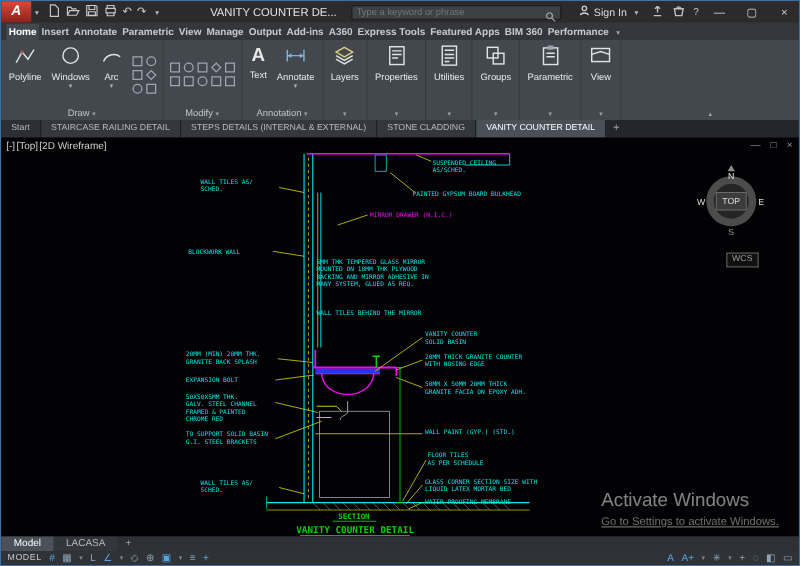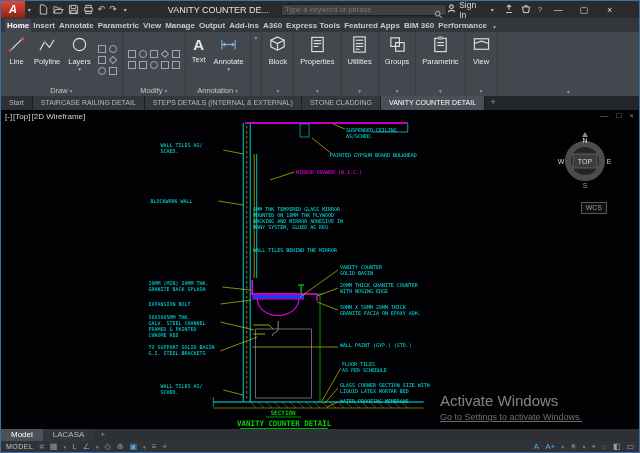--- a/index.html
+++ b/index.html
@@ -11,21 +11,21 @@
   .titlebar { height:17px; background:#2b2b2b; display:flex; align-items:center; color:#d6d6d6; flex:0 0 auto; }
   .acad-logo { width:24px; height:17px; background:linear-gradient(#e0473a,#8a221a); color:#fff; font-weight:bold; font-style:italic; font-size:11px; text-align:center; line-height:16px; }
   .logo-caret { font-size:6px; color:#bbb; padding:0 3px; }
   .qat { display:flex; align-items:center; gap:4px; padding:0 4px; }
   .qat svg { width:11px; height:11px; stroke:#c9c9c9; fill:none; stroke-width:1; }
   .qat .glyph { font-size:9px; color:#c9c9c9; line-height:11px; }
   .tb-title { font-size:9px; color:#e3e3e3; margin-left:34px; white-space:nowrap; }
   .searchbox { margin-left:12px; width:168px; height:12px; background:#3e4043; border:1px solid #1e1e1e; border-radius:2px; display:flex; align-items:flex-start; padding:0 3px; }
   .searchbox input { flex:1; background:transparent; border:none; outline:none; color:#b9b9b9; font-size:7.5px; font-family:"Liberation Sans",sans-serif; }
   .searchbox svg { width:9px; height:9px; stroke:#9a9a9a; fill:none; stroke-width:1.2; }
-  .tb-right { margin-left:auto; display:flex; align-items:center; gap:7px; padding-right:20px; }
+  .tb-right { margin-left:auto; display:flex; align-items:center; gap:7px; padding-right:2px; }
   .signin { display:flex; align-items:center; gap:3px; font-size:8.5px; color:#dcdcdc; }
   .signin svg { width:9px; height:9px; stroke:#cfcfcf; fill:none; stroke-width:1.2; }
   .tb-ico { font-size:8px; color:#c3c3c3; }
   .tb-ico svg { width:10px; height:10px; stroke:#c3c3c3; fill:none; stroke-width:1.1; }
   .winbtn { width:19px; text-align:center; font-size:9px; color:#d8d8d8; }
 
   
   .ribbon-tabs { height:14px; background:#33363a; display:flex; align-items:flex-end; padding-left:4px; flex:0 0 auto; }
   .rtab { font-size:8px; color:#c7cace; padding:2px 2px 2px; white-space:nowrap;font-weight:bold; }
   .rtab.active { background:#43484e; color:#ffffff; }
@@ -58,21 +58,21 @@
   
   .canvas { flex:1; position:relative; background:#020204; overflow:hidden; }
   .drawing { position:absolute; left:0; top:0; width:100%; height:100%; }
   .vplabel { position:absolute; top:2px; left:4px; font-size:8px; color:#d2d2d2; display:flex; gap:1px; }
   .vpctrl { position:absolute; top:1px; right:5px; font-size:8px; color:#8f8f8f; display:flex; gap:8px; }
   .t { font-size:5px; font-family:"DejaVu Sans Mono", monospace; }
   .t6 { font-size:6px; font-weight:bold; font-family:"DejaVu Sans Mono", monospace; }
   .t7 { font-size:7.5px; font-weight:bold; font-family:"DejaVu Sans Mono", monospace; }
   .compass { position:absolute; top:20px; right:24px; width:60px; height:60px; }
   .wcs { position:absolute; top:92px; right:32px; font-size:7px; color:#9b9b9b; border:1px solid #565656; background:rgba(22,22,22,.75); padding:0 4px; line-height:10px; }
-  .activate { position:absolute; left:439px; top:282px; pointer-events:none; }
+  .activate { position:absolute; left:480px; top:282px; pointer-events:none; }
   .activate .l1 { font-size:15px; color:rgba(255,255,255,.5); }
   .activate .l2 { font-size:9px; color:rgba(255,255,255,.42); margin-top:3px;text-decoration:underline; }
 
   
   .modelbar { height:12px; background:#2d3135; display:flex; align-items:stretch; font-size:8px; color:#b6babe; flex:0 0 auto; }
   .mtab { padding:0 10px; line-height:12px; }
   .mtab.active { background:#4b5158; color:#fff; }
   .mtab.layout { background:#33373c; }
   .mtab-add { padding:0 6px; line-height:12px; color:#9aa0a5; }
   .statusbar { height:11px; background:#2f3337; display:flex; align-items:center; gap:6px; padding:0 5px; flex:0 0 auto; }
@@ -152,38 +152,37 @@
     <span class="rtab">BIM 360</span>
     <span class="rtab">Performance</span>
     <span class="rtab-caret">▾</span>
   </div>
 
   <div class="ribbon">
     <div class="panel">
       <div class="ptools">
         <div class="bigbtn">
           <span><svg viewBox="0 0 20 20">
-                <line x1="4" y1="16" x2="16" y2="4"></line>
-                <rect x="2" y="14.5" width="3" height="3" fill="#c0504d" stroke="none"></rect>
-                <rect x="15" y="2.5" width="3" height="3" fill="#c0504d" stroke="none"></rect>
-              </svg></span>
-          <span>Line</span>
-        </div>
-        <div class="bigbtn">
-          <span><svg viewBox="0 0 20 20">
                 <path d="M2 16 L7 7 L12 13 L17 5"></path>
                 <rect x="5.8" y="5.8" width="2.4" height="2.4" fill="#c0504d" stroke="none"></rect>
               </svg></span>
           <span>Polyline</span>
         </div>
         <div class="bigbtn">
           <span><svg viewBox="0 0 20 20">
                 <circle cx="10" cy="10" r="6.5"></circle>
               </svg></span>
-          <span>Layers</span>
+          <span>Windows</span>
+          <span class="caret">▾</span>
+        </div>
+        <div class="bigbtn">
+          <span><svg viewBox="0 0 20 20">
+                <path d="M3 15 A9 9 0 0 1 17 11"></path>
+              </svg></span>
+          <span>Arc</span>
           <span class="caret">▾</span>
         </div>
         <div class="minigrid">
           <span class="mini"></span>
           <span class="mini r"></span>
           <span class="mini"></span>
           <span class="mini d"></span>
           <span class="mini r"></span>
           <span class="mini"></span>
         </div>
@@ -224,35 +223,33 @@
                 <line x1="17" y1="5" x2="17" y2="15" stroke="#7fb2d9"></line>
               </svg></span>
           <span>Annotate</span>
           <span class="caret">▾</span>
         </div>
       </div>
       <div class="pstrip"><span>Annotation</span> <span class="c">▾</span></div>
     </div>
 
     <div class="panel">
+      <div class="ptools">
+        <div class="bigbtn">
+          <span><svg viewBox="0 0 20 20">
+                <path d="M10 3 L17 7 L10 11 L3 7 Z" stroke="#d9c979"></path>
+                <path d="M3 10 L10 14 L17 10"></path>
+                <path d="M3 13 L10 17 L17 13"></path>
+              </svg></span>
+          <span>Layers</span>
+        </div>
+      </div>
       <div class="pstrip"><span class="c">▾</span></div>
     </div>
 
-    <div class="panel">
-      <div class="ptools">
-        <div class="bigbtn">
-          <span><svg viewBox="0 0 20 20">
-                <path d="M10 2 L17 5.5 V12.5 L10 16 L3 12.5 V5.5 Z"></path>
-                <path d="M3 5.5 L10 9 L17 5.5 M10 16 V9"></path>
-              </svg></span>
-          <span>Block</span>
-        </div>
-      </div>
-      <div class="pstrip"><span class="c">▾</span></div>
-    </div>
 
     <div class="panel">
       <div class="ptools">
         <div class="bigbtn">
           <span><svg viewBox="0 0 20 20">
                 <rect x="4" y="2.5" width="12" height="15"></rect>
                 <line x1="6" y1="6" x2="14" y2="6"></line>
                 <line x1="6" y1="9" x2="14" y2="9"></line>
                 <line x1="6" y1="12" x2="11" y2="12"></line>
               </svg></span>

